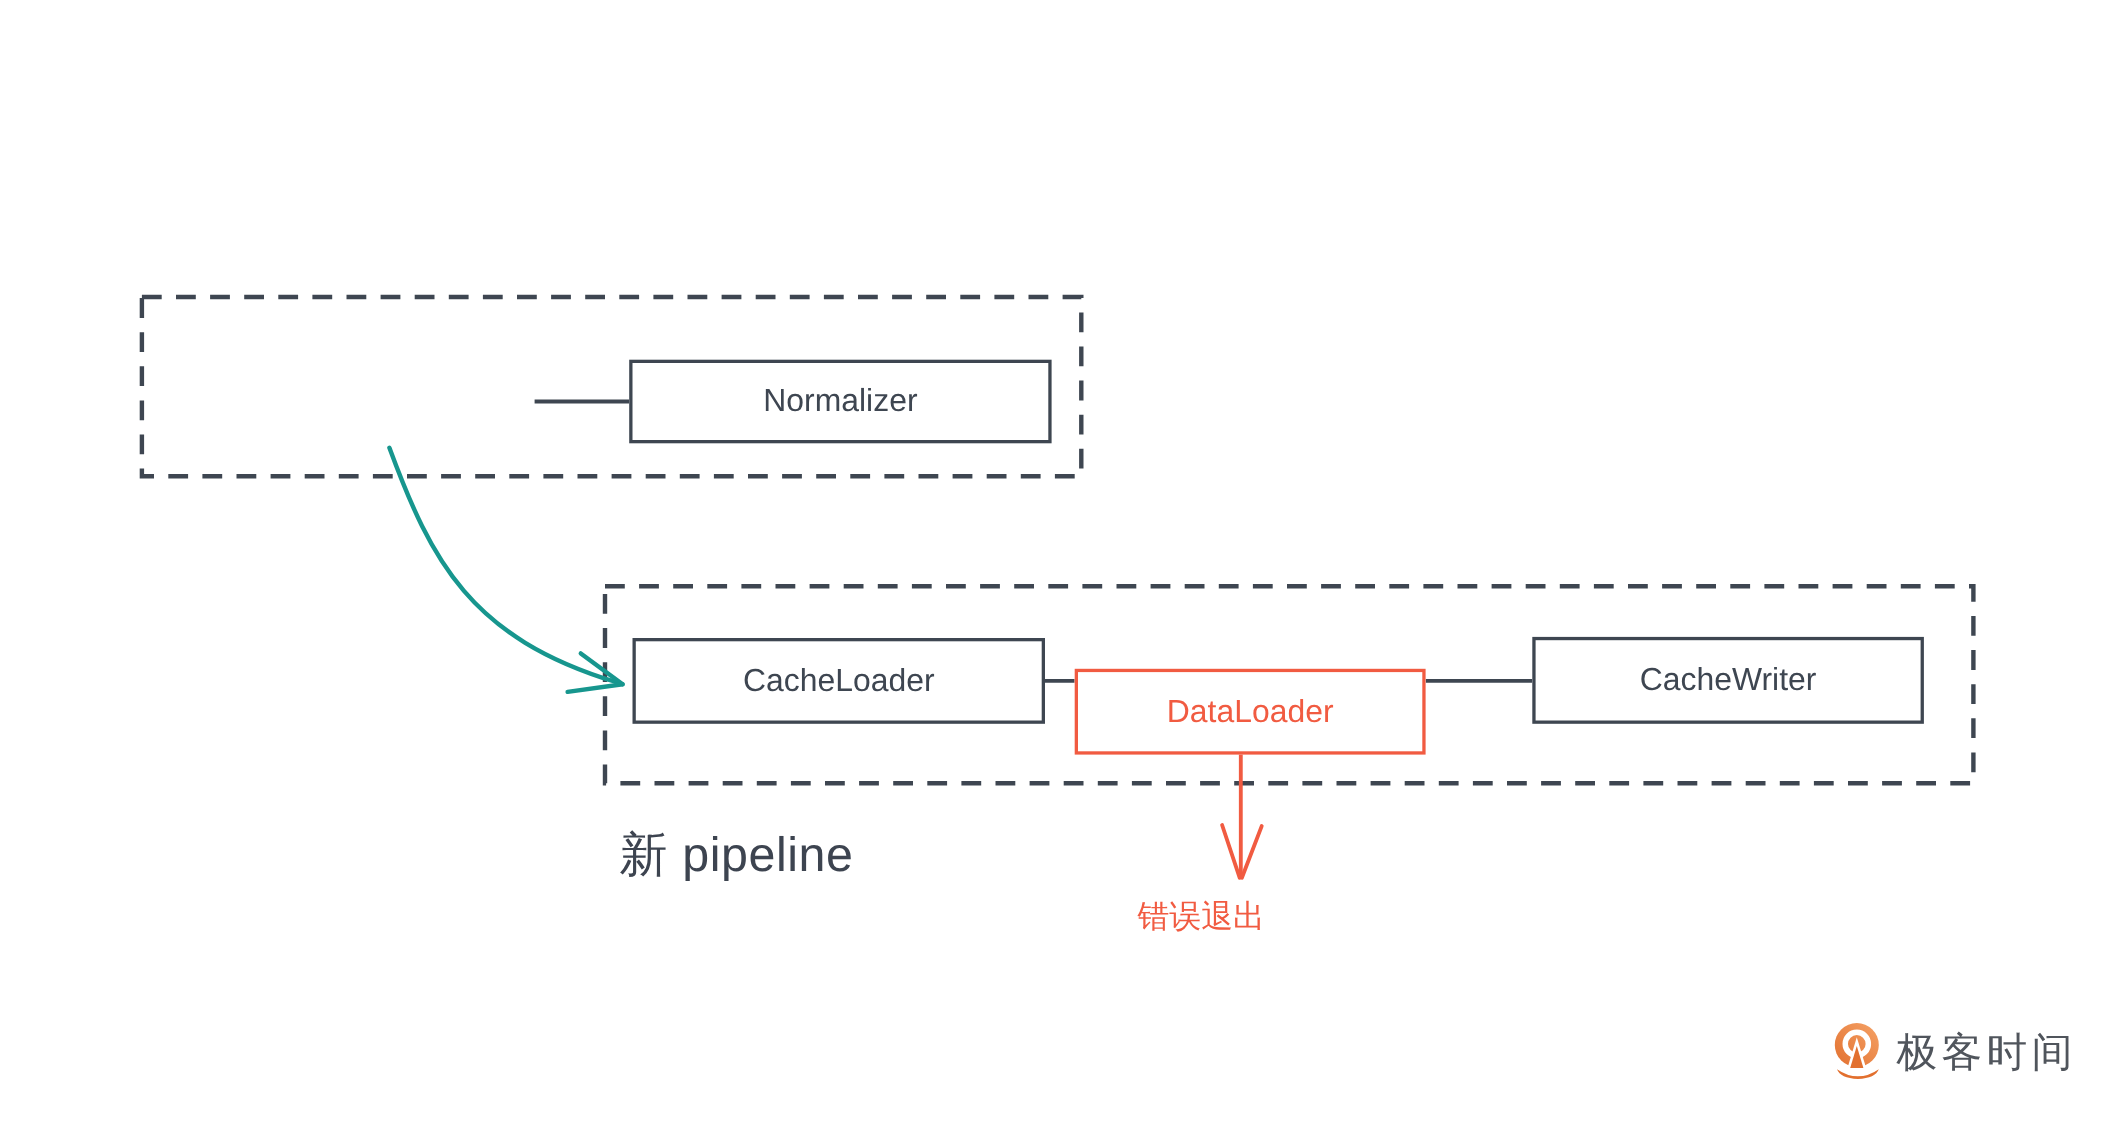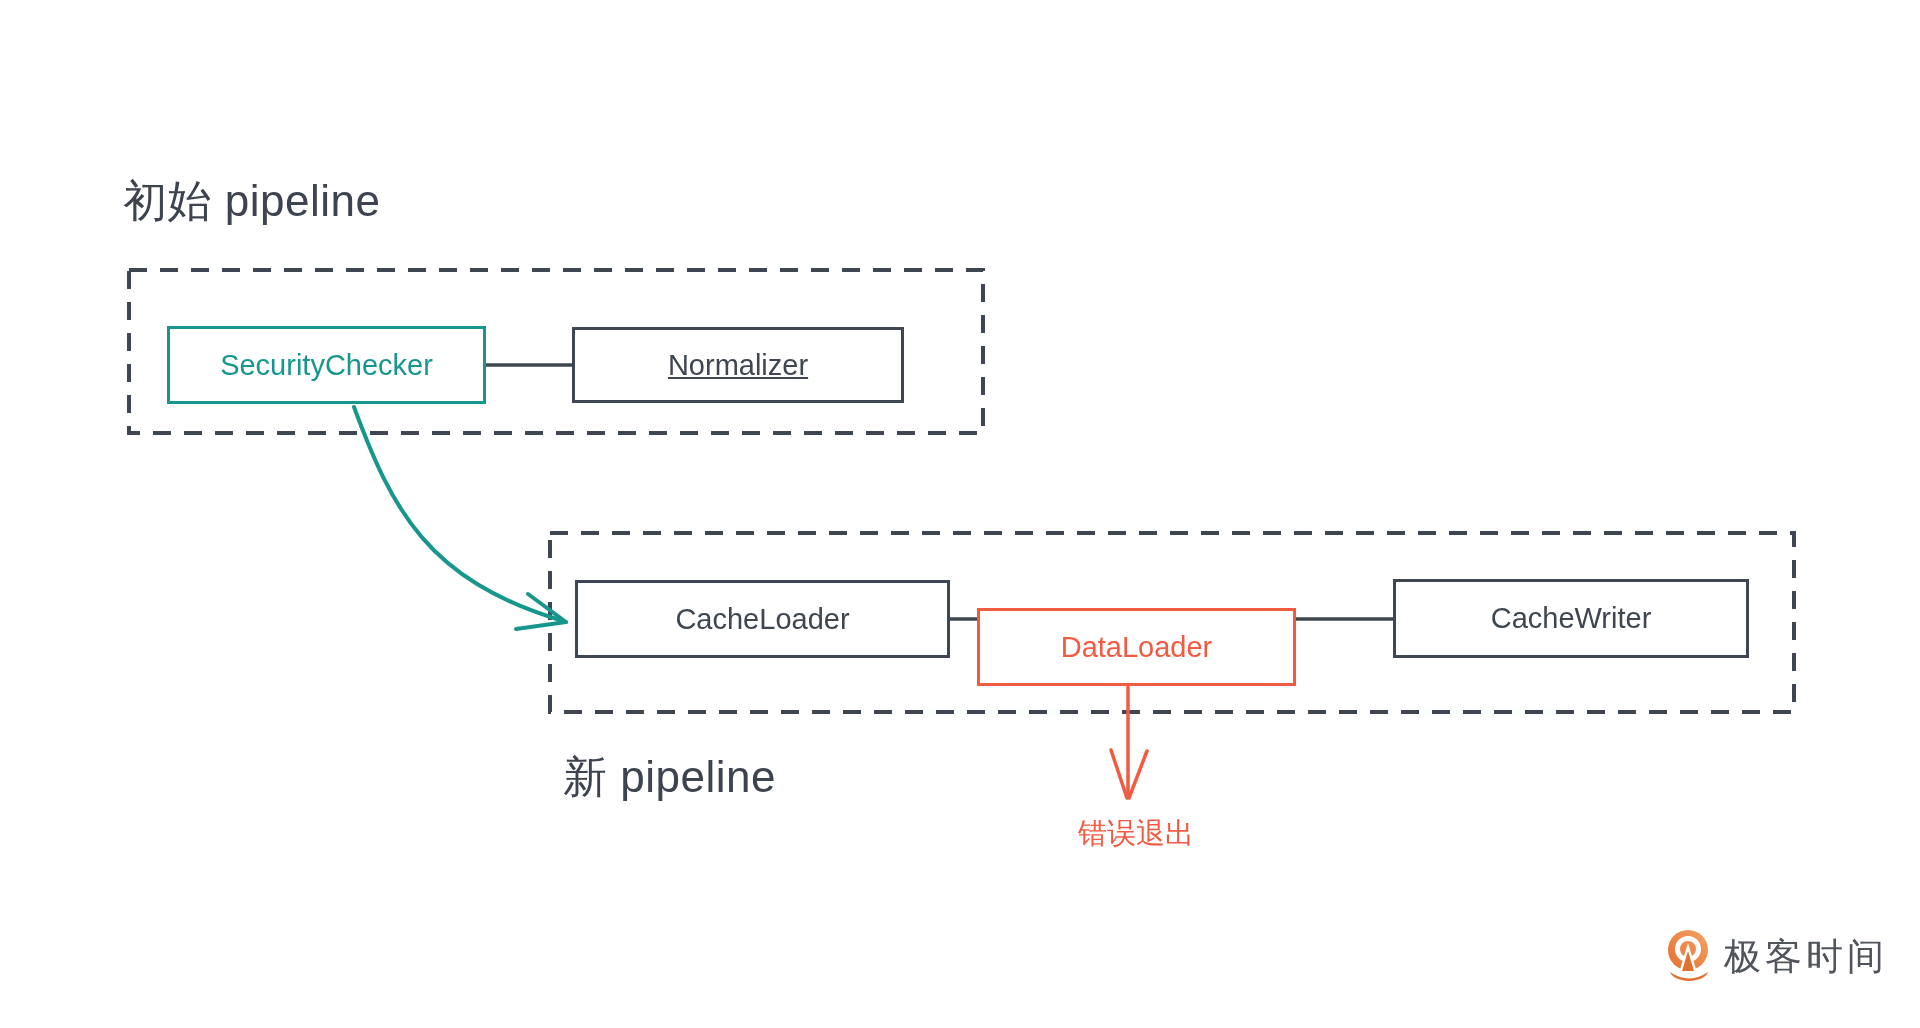--- a/index.html
+++ b/index.html
@@ -39,21 +39,21 @@
     white-space: nowrap;
     box-sizing: border-box;
   }
   .node.teal   { border-color: #17968E; color: #17968E; }
   .node.orange { border-color: #F15B41; color: #F15B41; margin-top: 28px; }
   .error-label {
     position: absolute;
     left: 1034px;
     top: 814px;
     width: 160px;
-    text-align: right;
+    text-align: left;
     font-size: 29px;
     color: #F15B41;
     white-space: nowrap;
   }
   .brand {
     position: absolute;
     left: 1666px;
     top: 930px;
     display: flex;
     align-items: center;
@@ -89,27 +89,25 @@
       <path d="M 516 629 L 566 622"></path>
     </g>
 
     <g stroke="#F15B41" stroke-width="3.5" fill="none" stroke-linecap="round">
       <line x1="1128" y1="658" x2="1128" y2="796"></line>
       <path d="M 1111 750 L 1127 798"></path>
       <path d="M 1147 751 L 1129 798"></path>
     </g>
   </svg>
 
-  <div class="pipeline-title" style="left:123px; top:172px;">初始 pipeline</div>
 
   <div class="pipeline-title" style="left:563px; top:748px;">新 pipeline</div>
 
-  <div class="node teal" style="left:167px; top:326px; width:319px; height:78px;">SecurityChecker</div>
 
-  <div class="node" style="left:572px; top:327px; width:332px; height:76px;text-decoration:underline;">Normalizer</div>
+  <div class="node" style="left:572px; top:327px; width:384px; height:76px;">Normalizer</div>
 
   <div class="node" style="left:575px; top:580px; width:375px; height:78px;">CacheLoader</div>
 
   <div class="node orange" style="left:977px; top:580px; width:319px; height:78px;">DataLoader</div>
 
   <div class="node" style="left:1393px; top:579px; width:356px; height:79px;">CacheWriter</div>
 
   <div class="error-label">错误退出</div>
 
   <div class="brand">

